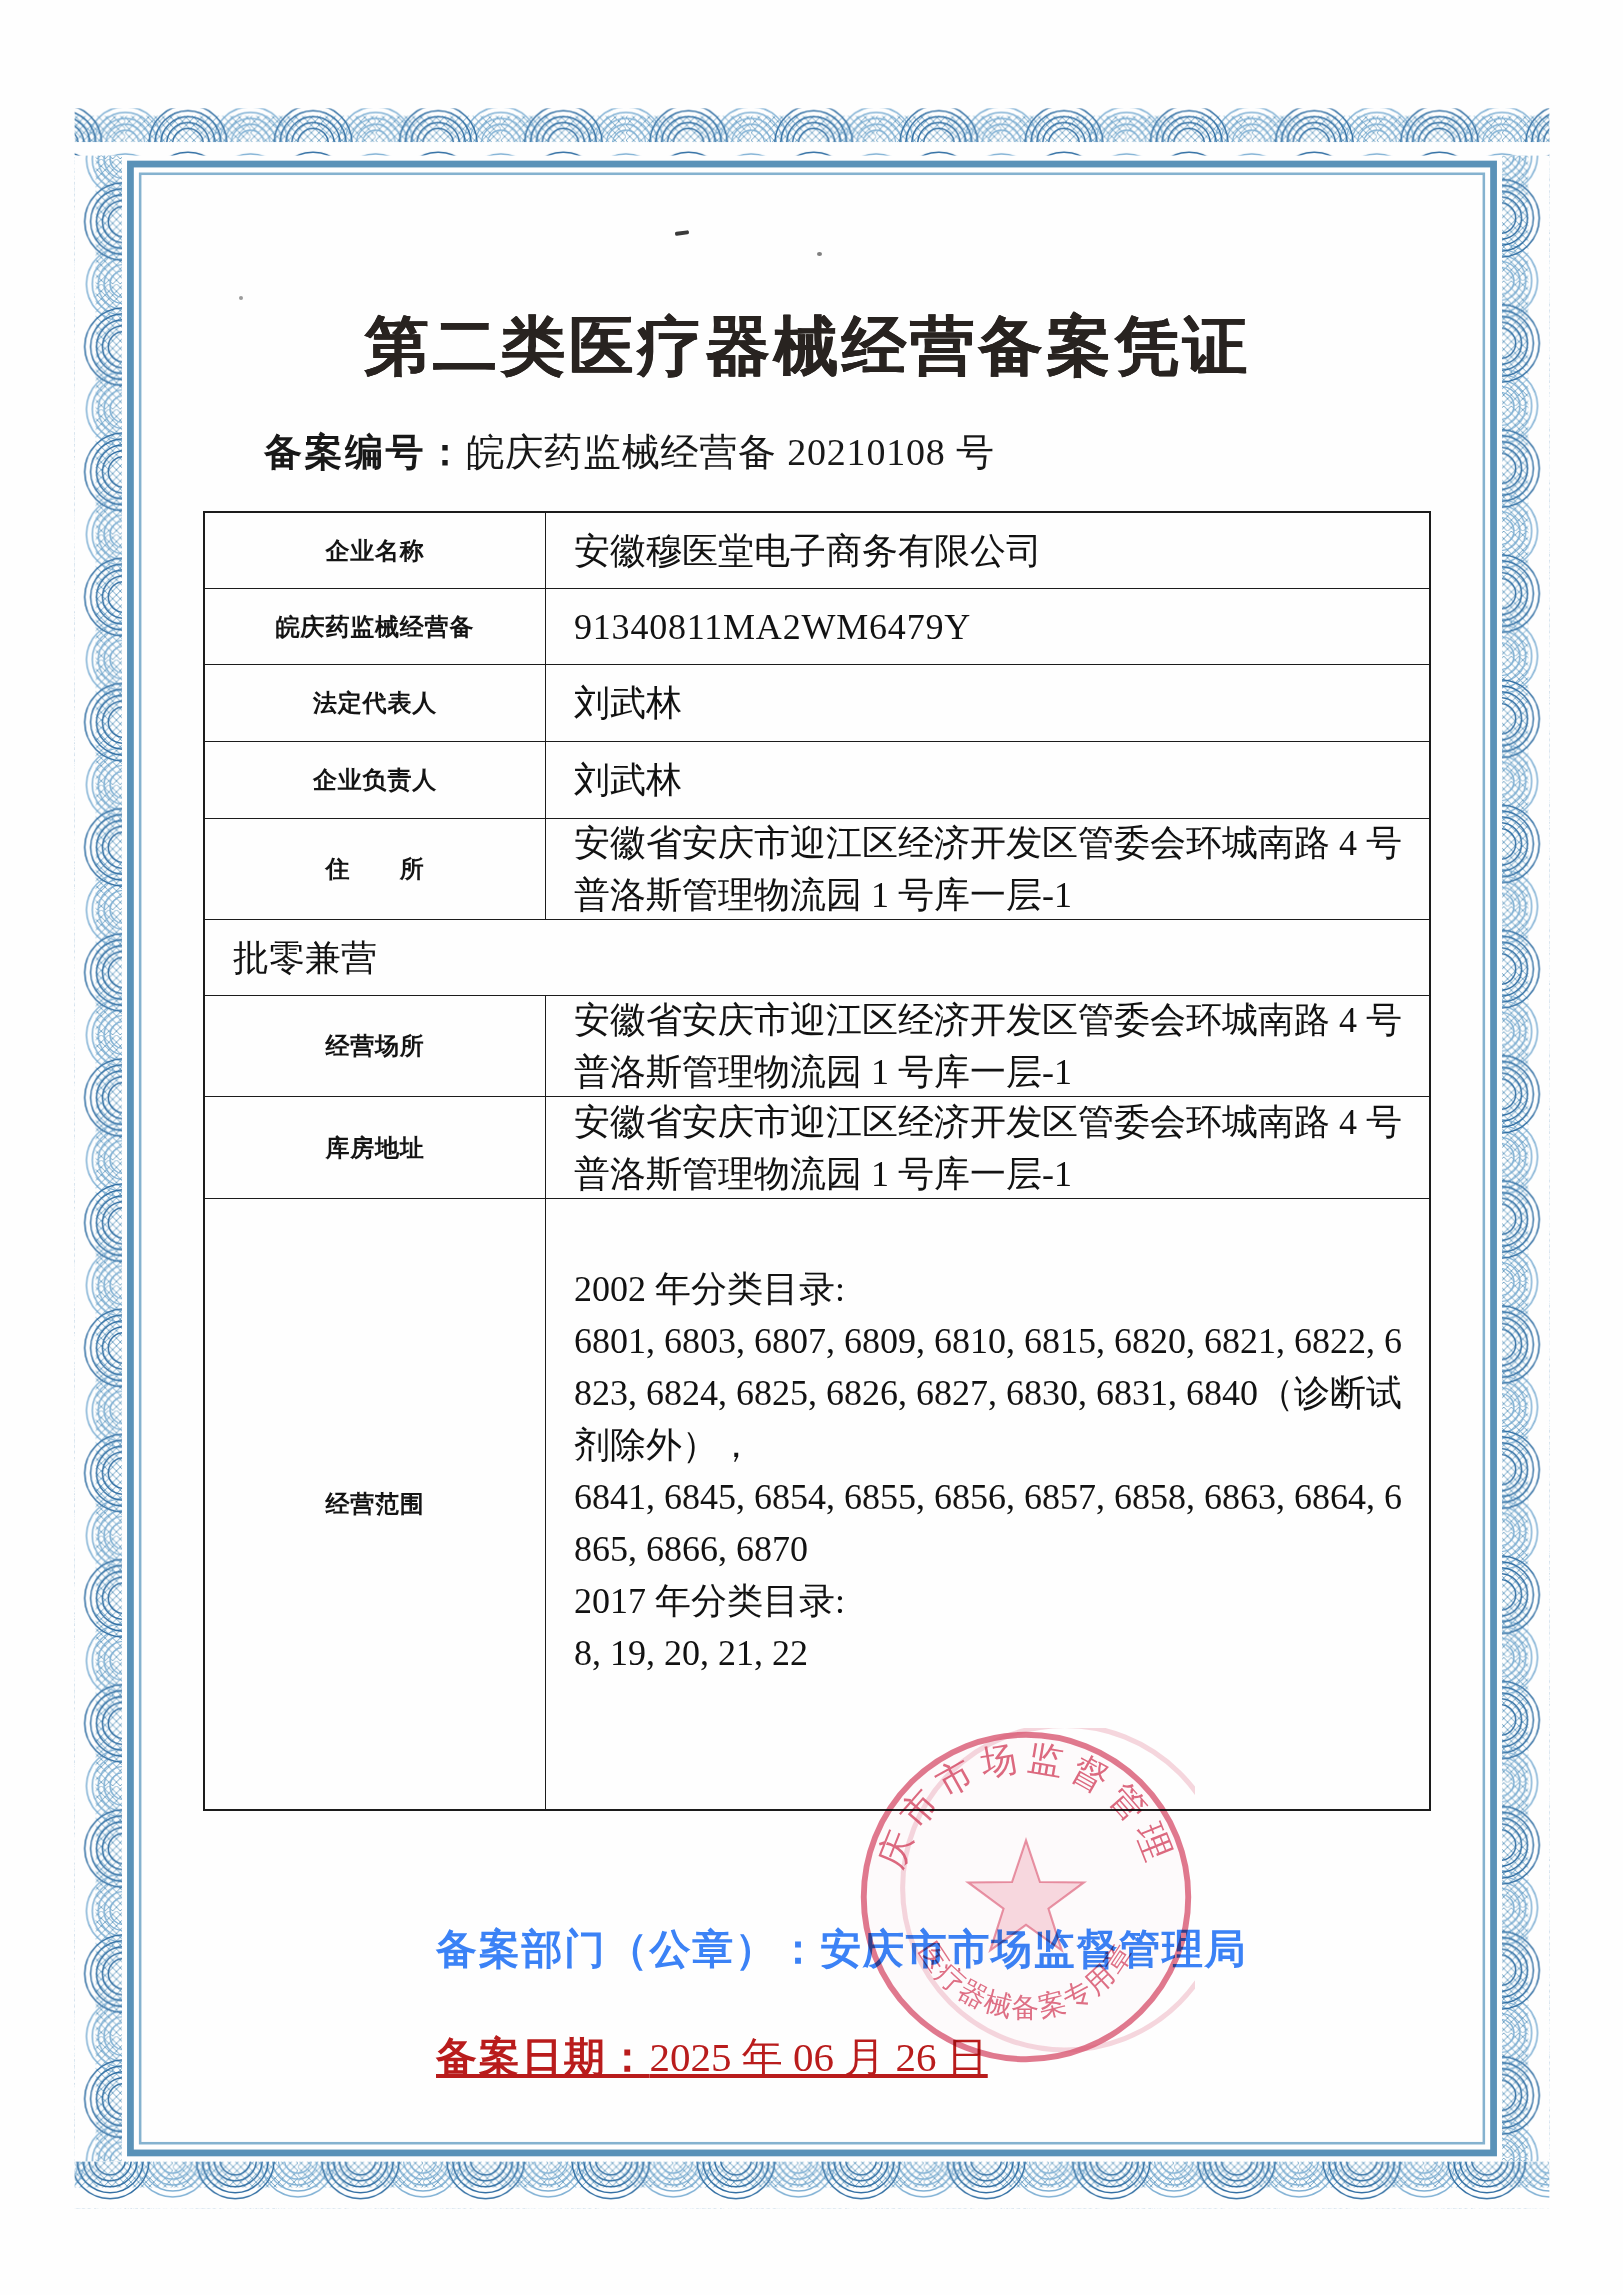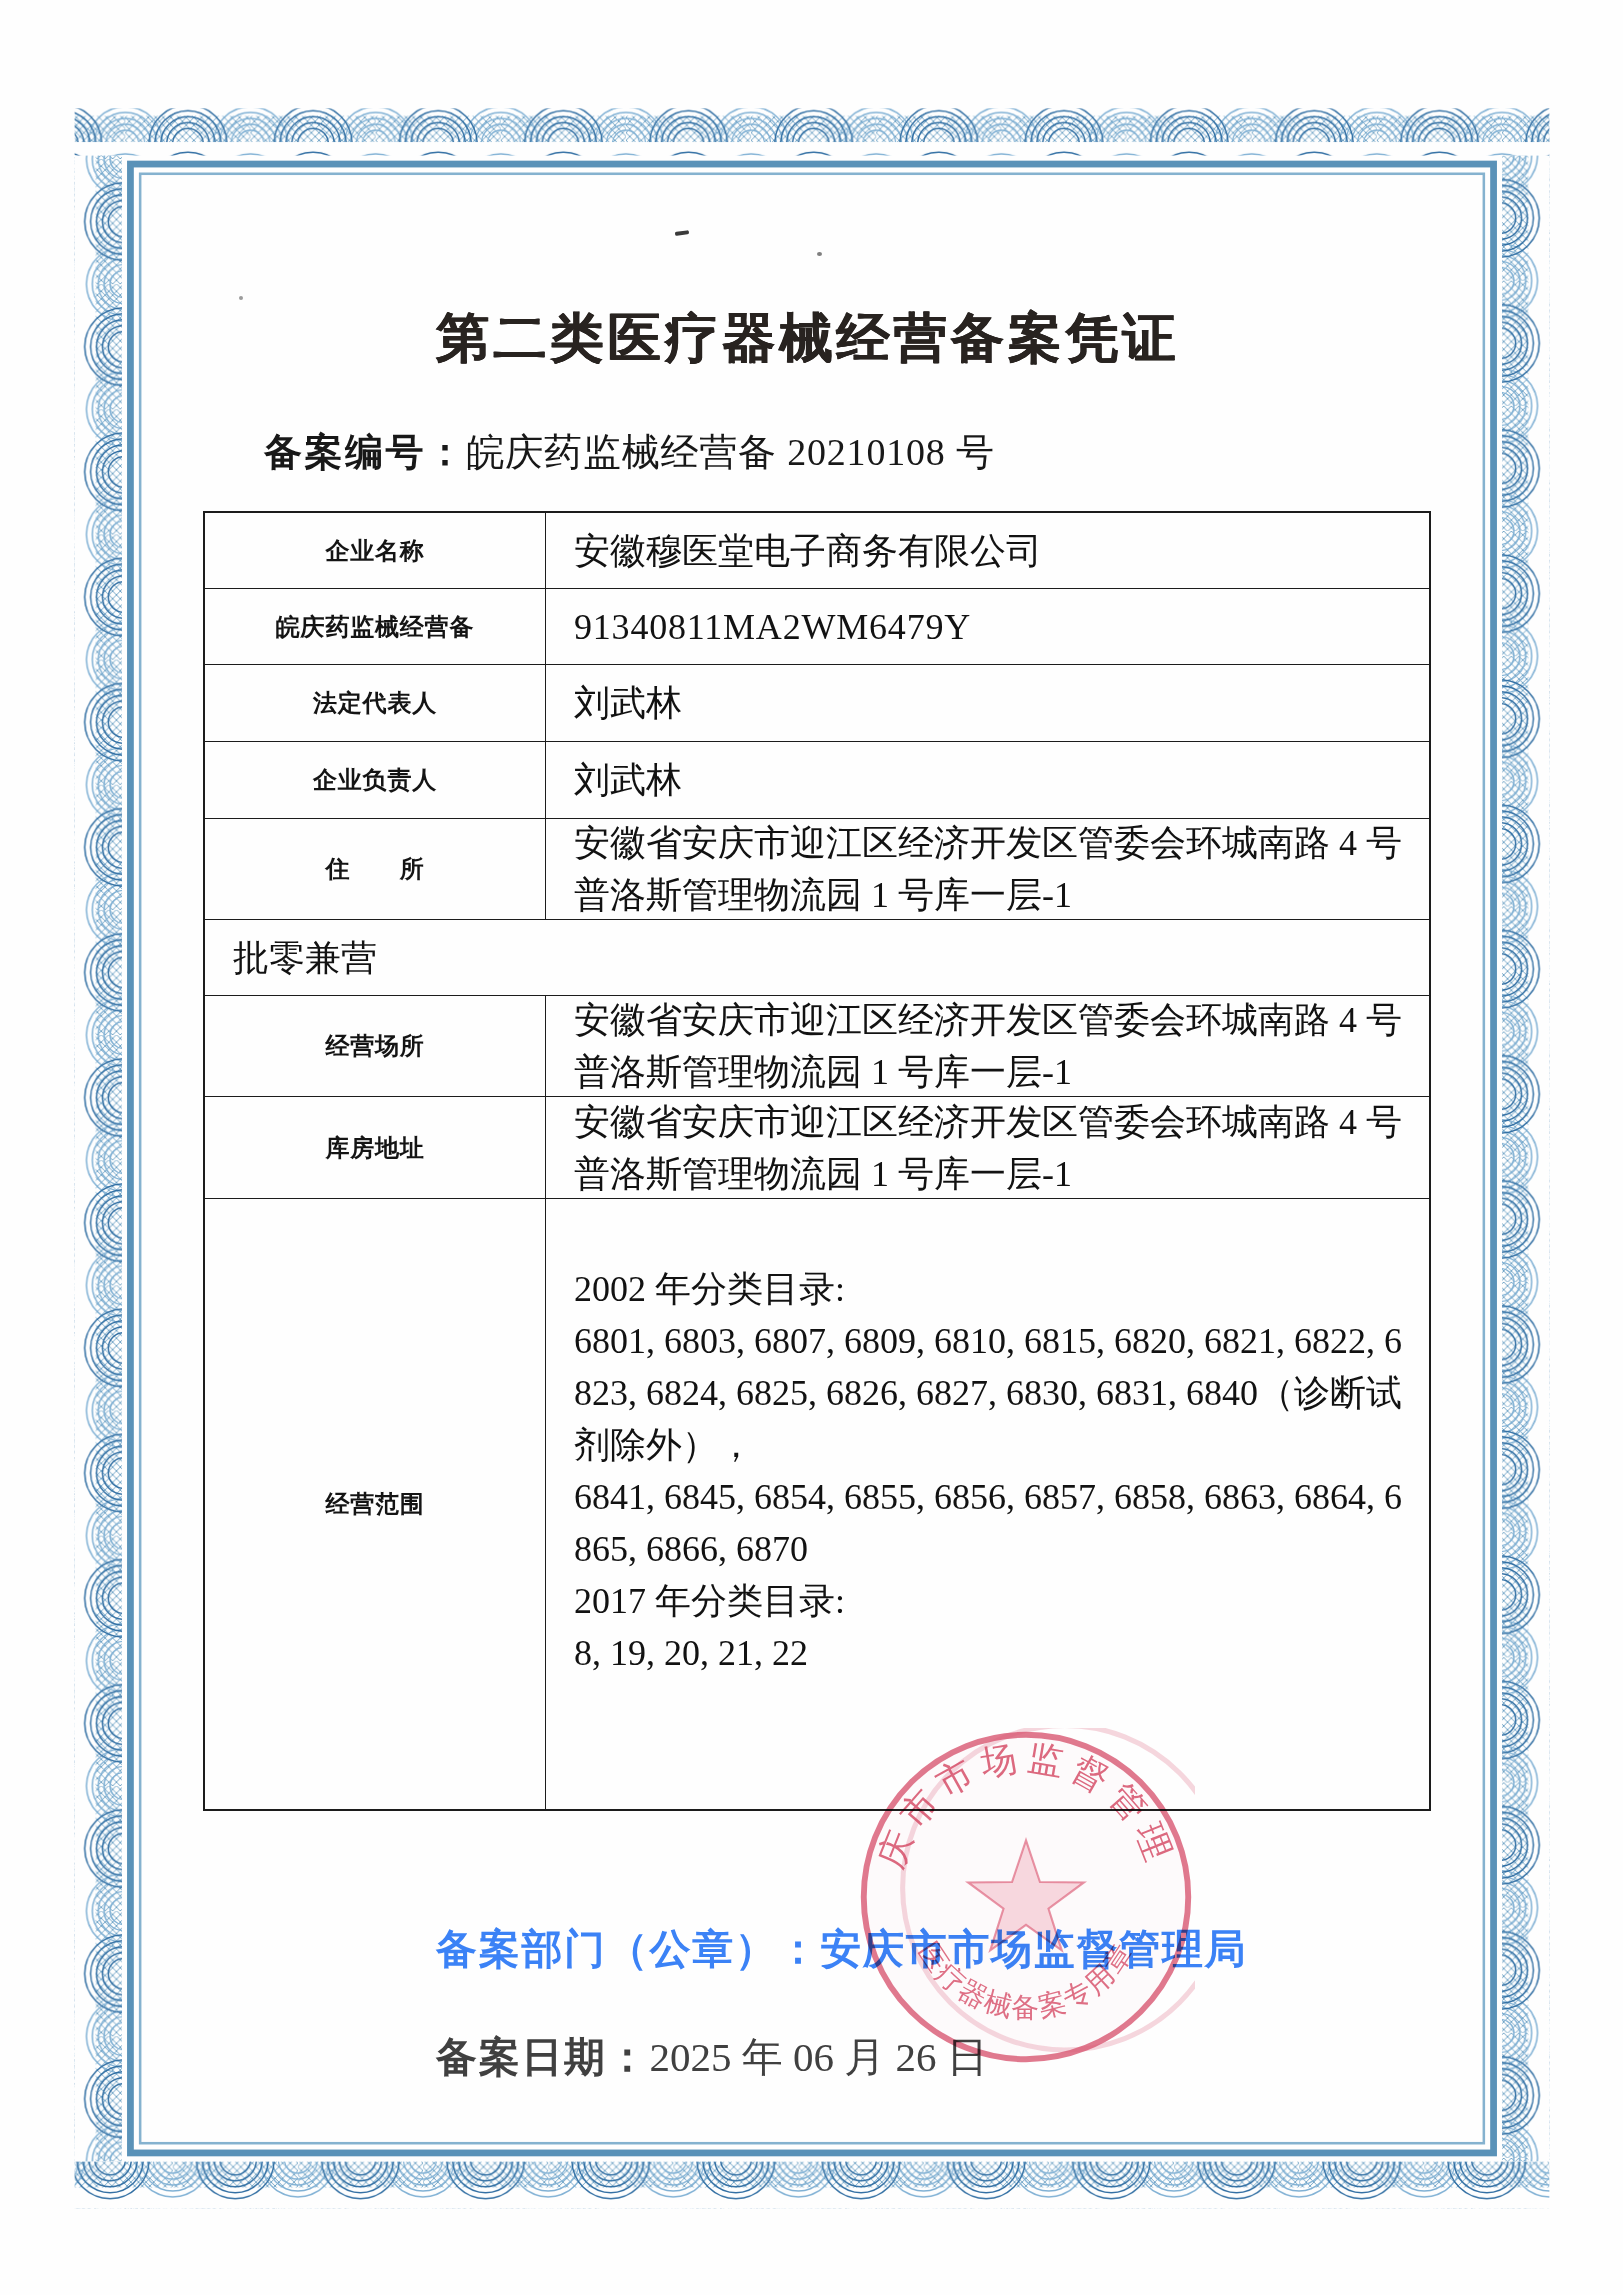--- a/index.html
+++ b/index.html
@@ -5,21 +5,21 @@
   html,body{margin:0;padding:0;background:#ffffff;}
   .page{
     position:relative;width:1624px;height:2295px;background:#fefefe;overflow:hidden;
     font-family:"Liberation Serif","DejaVu Serif",serif;color:#161616;
   }
   .border-svg,.stamp-svg{position:absolute;left:0;top:0;}
   .stamp-wrap{position:absolute;left:857px;top:1728px;width:338px;height:338px;
     mix-blend-mode:multiply;pointer-events:none;}
   .cert-title{
     position:absolute;left:144px;right:152px;top:303px;text-align:center;
-    font-size:53px;font-weight:bold;letter-spacing:4.2px;color:#282320;
+    font-size:64px;font-weight:bold;letter-spacing:4.2px;color:#282320;
     text-shadow:0.5px 0 0 currentColor,-0.5px 0 0 currentColor;
     white-space:nowrap;
   }
   .filing-line{
     position:absolute;left:264px;top:427px;font-size:38px;letter-spacing:0.8px;
     color:#181818;white-space:nowrap;
   }
   .filing-line .lbl{font-weight:bold;letter-spacing:2.5px;}
   .info-table{
     position:absolute;left:203px;top:511px;width:1228px;
@@ -38,21 +38,21 @@
     white-space:nowrap;overflow:visible;
   }
   .row-scope .c-value{
     justify-content:flex-start;padding-top:64px;font-size:36px;line-height:52px;
   }
   .footer-dept{
     position:absolute;left:436px;top:1922px;font-size:41px;font-weight:bold;
     letter-spacing:1.7px;color:#3b82f6;white-space:nowrap;
   }
   .footer-date{
-    position:absolute;left:436px;top:2030px;font-size:41px;color:#404040;white-space:nowrap;
+    position:absolute;left:436px;top:2030px;font-size:41px;color:#b91c1c;white-space:nowrap;text-decoration:underline;
   }
   .footer-date .lbl{font-weight:bold;letter-spacing:1.7px;}
   .speck{position:absolute;background:#3a3a3a;border-radius:1.7px;}
   .speck.dash{width:14.4px;height:4.2px;transform:rotate(-7deg);}
   .speck.dot1{width:5px;height:4.2px;opacity:.65;border-radius:50%;}
   .speck.dot2{width:4.2px;height:4.2px;opacity:.5;border-radius:50%;}
 </style>
 </head>
 <body>
 

